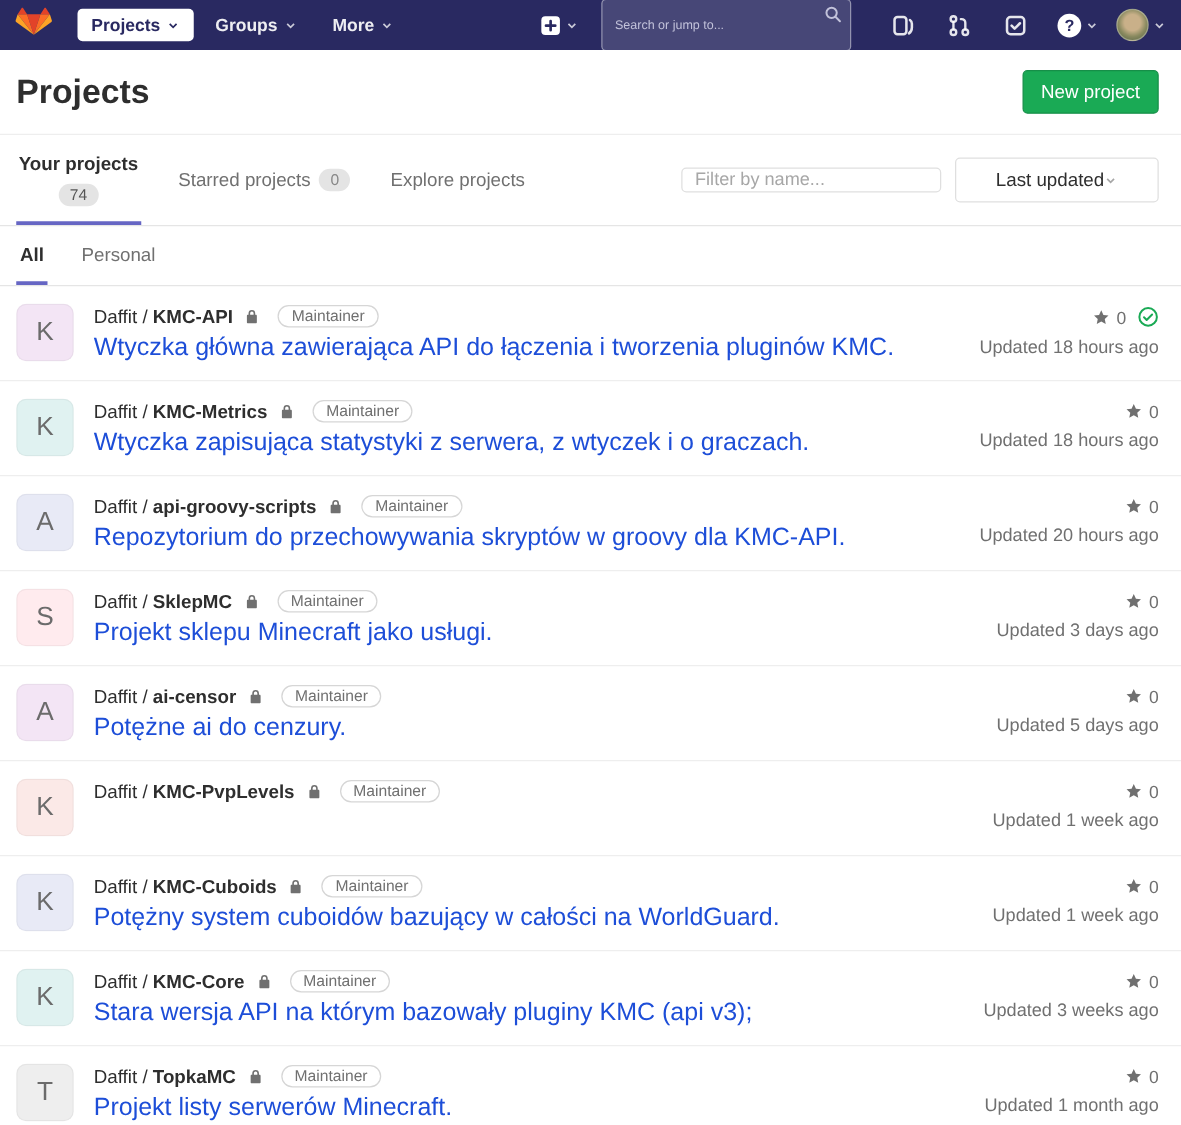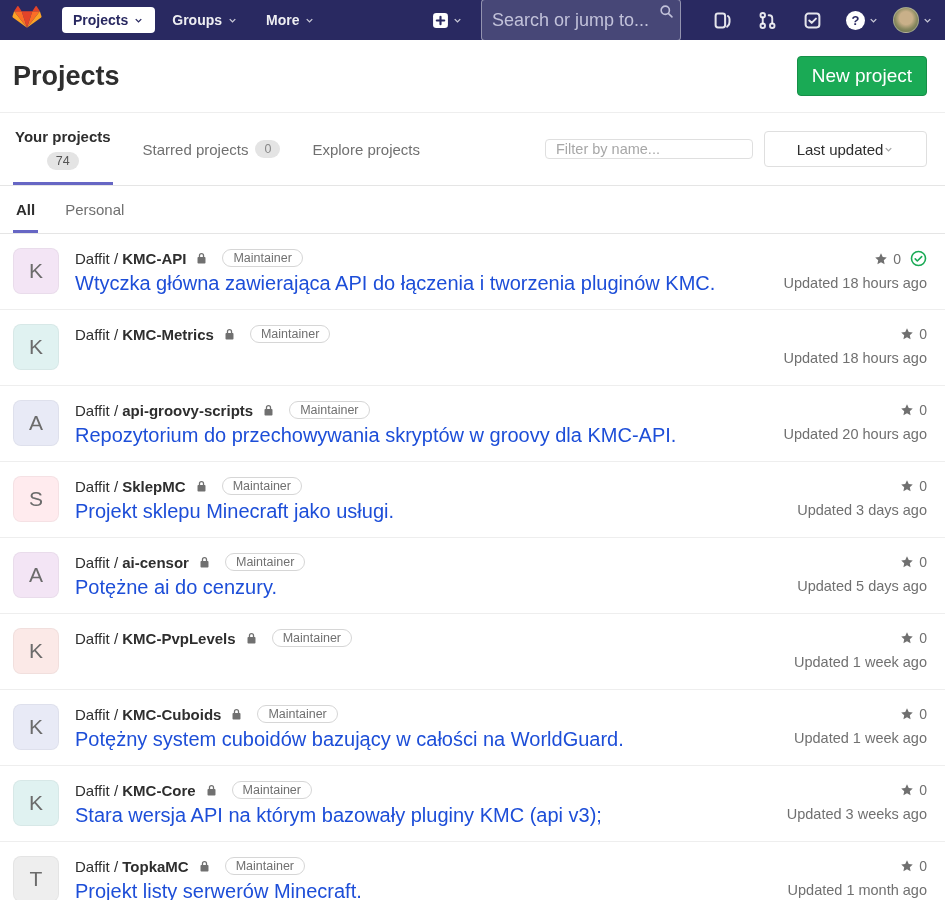--- a/index.html
+++ b/index.html
@@ -10,32 +10,32 @@
   .navbar { height:40px; background:#292961; display:flex; align-items:center; padding:0 12px; gap:6px; }
   .logo { width:30px; height:28px; display:flex; align-items:center; margin-right:14px; }
   .nav-pill { display:flex; align-items:center; gap:5px; font-size:14px; font-weight:bold; padding:5px 11px; border-radius:4px; cursor:pointer; }
   .nav-pill.active { background:#fff; color:#292961; }
   .nav-pill.plain { color:rgba(255,255,255,.92); }
   .nav-spacer { flex:1; }
   .chev { width:11px; height:11px; stroke:currentColor; stroke-width:2; fill:none; }
   .chev-dim { color:rgba(255,255,255,.75); }
   .plus-wrap { display:flex; align-items:center; gap:3px; margin-right:12px; color:rgba(255,255,255,.85); cursor:pointer; }
   .search-box { position:relative; width:200px; margin-right:16px; }
-  .search-box input { width:100%; height:42px; background:rgba(255,255,255,.14); border:1px solid rgba(255,255,255,.42); border-radius:4px; color:#22c55e; font-size:18px; padding:0 28px 0 10px; outline:none; }
+  .search-box input { width:100%; height:42px; background:rgba(255,255,255,.14); border:1px solid rgba(255,255,255,.42); border-radius:4px; color:#22c55e; font-size:10px; padding:0 28px 0 10px; outline:none; }
   .search-box input::placeholder { color:#c2c2da; }
   .search-icon-in { position:absolute; right:7px; top:5px; width:15px; height:15px; }
   .nav-icon { width:19px; height:19px; margin:0 10px; cursor:pointer; }
   .help-wrap, .avatar-wrap { display:flex; align-items:center; gap:3px; margin-left:8px; cursor:pointer; }
   .help-circle { width:19px; height:19px; border-radius:50%; background:#fff; color:#292961; font-size:13px; font-weight:bold; display:flex; align-items:center; justify-content:center; }
   .avatar-img { width:26px; height:26px; border-radius:50%; background:radial-gradient(circle at 50% 42%, #c9b089 0 35%, #8a8a60 60%, #4d5c3f 100%); border:1px solid rgba(255,255,255,.3); }
 
   
   .page-header { display:flex; align-items:center; justify-content:space-between; padding:16px 18px 16px 13px; border-bottom:1px solid #eee; }
   .page-title { font-size:27px; font-weight:bold; color:#2e2e2e; }
-  .btn-green { background:#1aaa55; border:1px solid #168f48; color:#fff; font-size:19px; padding:8px 14px; border-radius:4px; cursor:pointer; }
+  .btn-green { background:#1aaa55; border:1px solid #168f48; color:#fff; font-size:15px; padding:8px 14px; border-radius:4px; cursor:pointer; }
 
   
   .tabs-row { display:flex; align-items:center; padding:0 18px 0 13px; border-bottom:1px solid #e5e5e5; }
   .tabs { display:flex; flex:1; }
   .tab { display:flex; align-items:center; gap:7px; padding:15px 2px 12px; margin-right:28px; font-size:15px; color:#707070; border-bottom:3px solid transparent; cursor:pointer; }
   .tab.active { color:#2e2e2e; font-weight:bold; border-bottom-color:#6666c4;flex-direction:column; }
   .count-badge { background:#e4e4e4; color:#555; border-radius:10px; font-size:12.5px; font-weight:normal; padding:2px 9px; }
   .tab:not(.active) .count-badge { color:#888; }
   .filter-input { width:208px; height:20px; border:1px solid #dfdfdf; border-radius:4px; font-size:14.5px; padding:0 10px; color:#2e2e2e; outline:none; margin-right:11px; font-family:inherit; }
   .filter-input::placeholder { color:#a7a7a7; }
@@ -220,20 +220,21 @@
         <span>
           <span>Daffit</span>
           <span> / </span>
           <span class="proj-name">KMC-Metrics</span>
         </span>
         <svg class="lock-icon" viewBox="0 0 16 16">
           <path fill="#707070" d="M8 1.2a3.3 3.3 0 0 0-3.3 3.3V6H4.1c-.6 0-1 .5-1 1v6.2c0 .6.4 1 1 1h7.8c.6 0 1-.4 1-1V7c0-.5-.4-1-1-1h-.6V4.5A3.3 3.3 0 0 0 8 1.2zm-1.7 4.8V4.5a1.7 1.7 0 1 1 3.4 0V6H6.3z"></path>
         </svg>
         <span class="role-badge">Maintainer</span>
       </div>
+      <div class="proj-desc">Wtyczka zapisująca statystyki z serwera, z wtyczek i o graczach.</div>
     </div>
     <div class="proj-meta">
       <span class="meta-top">
         <svg class="star-icon" viewBox="0 0 16 16">
           <path fill="#707070" d="M8 1.4 10 5.6l4.6.6-3.4 3.2.9 4.6L8 11.7 3.9 14l.9-4.6L1.4 6.2 6 5.6z"></path>
         </svg>
         <span class="star-count">0</span>
 
       </span>
       <span class="updated">Updated 18 hours ago</span>

